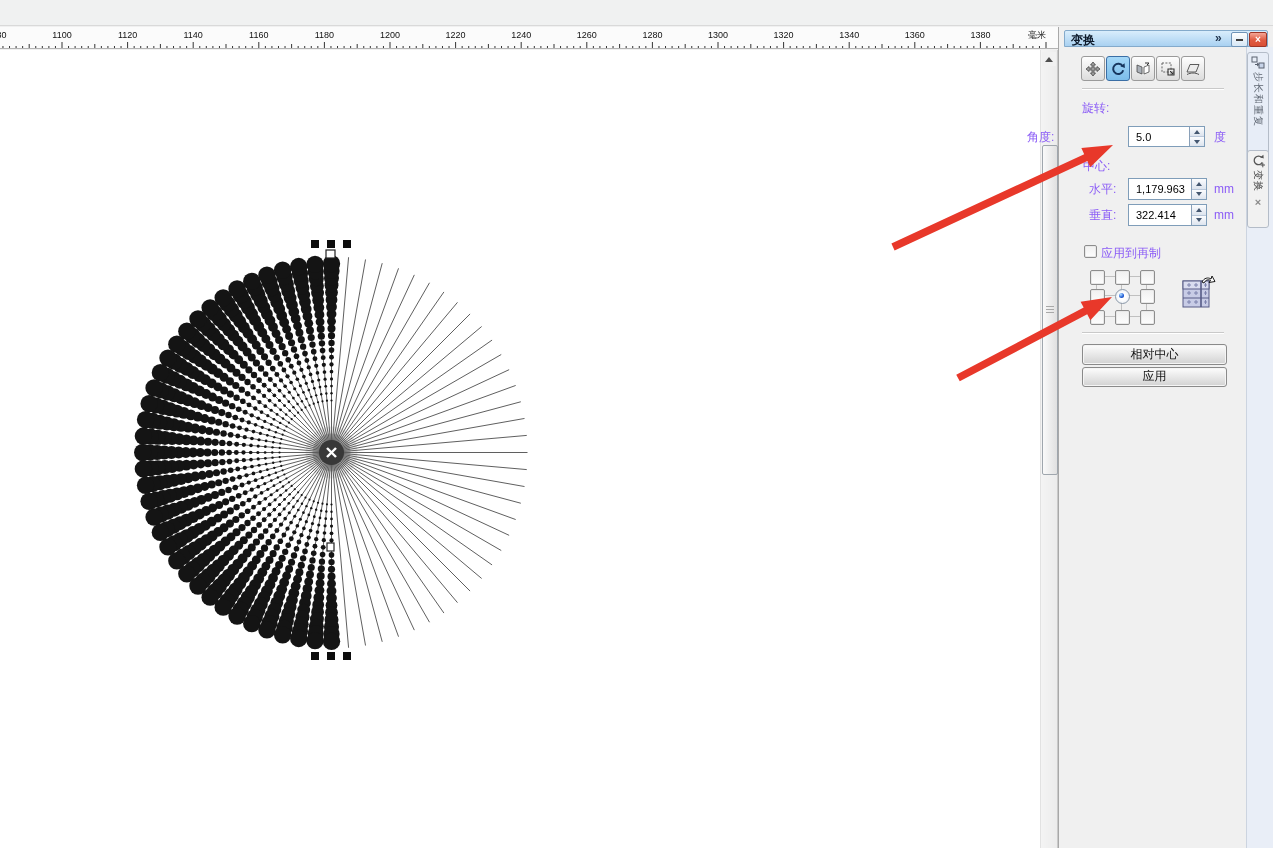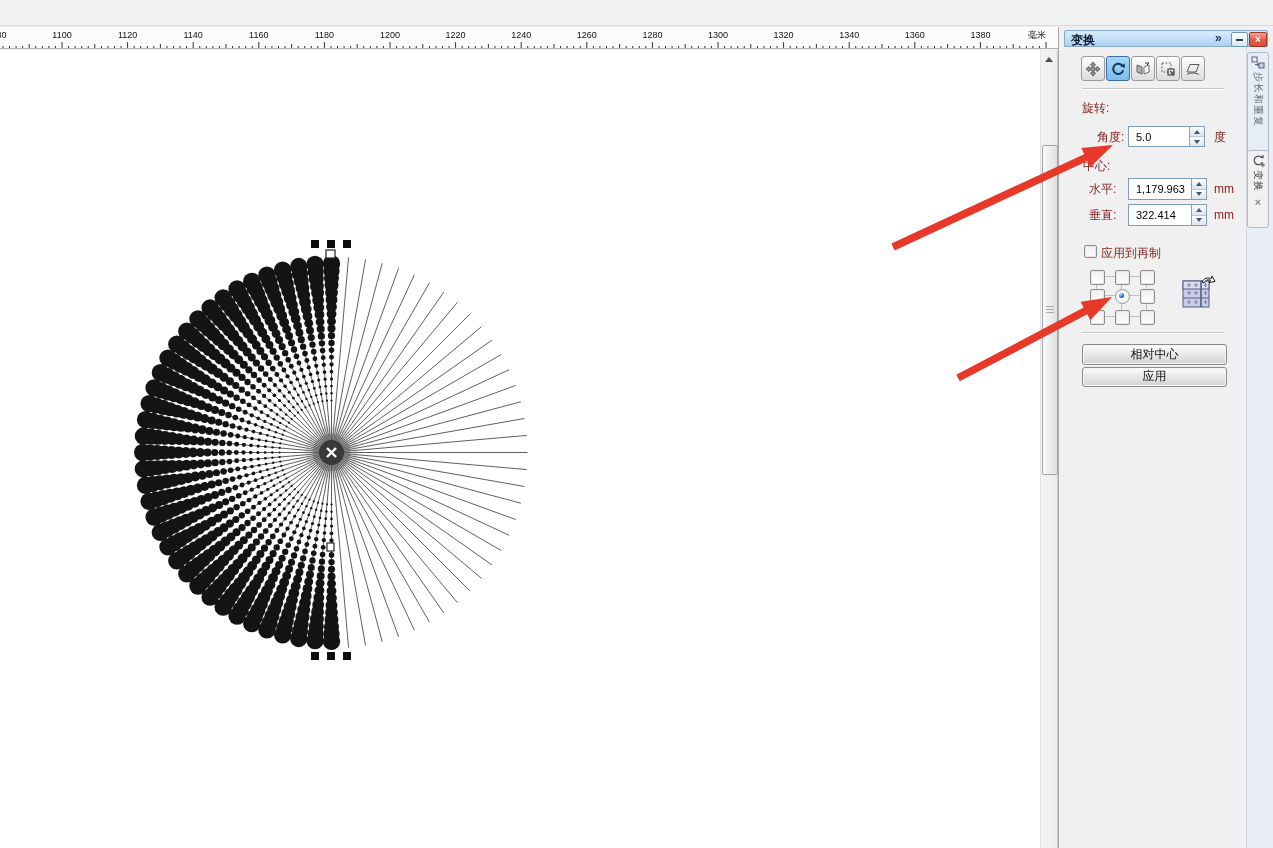--- a/index.html
+++ b/index.html
@@ -25,21 +25,21 @@
   #titlebar .ttl{position:absolute;left:6px;top:1px;font-weight:bold;font-size:12px;color:#0d1a2b;}
   #titlebar .chev{position:absolute;left:150px;top:0px;font-weight:bold;color:#22364f;cursor:pointer;}
   .winbtn{position:absolute;top:1px;width:15px;height:13px;border-radius:2px;display:flex;align-items:center;justify-content:center;}
   #btn-min{left:166px;background:linear-gradient(#fefefe,#d6e7f6);border:1px solid #6f94b8;}
   #btn-min i{width:7px;height:2px;background:#3c3c3c;}
   #btn-close{left:184px;width:16px;background:linear-gradient(#f4a696,#e05a41 55%,#d94f35);border:1px solid #9e3527;color:#fff;font-weight:bold;font-size:10px;line-height:11px;}
   
   .toolbtn{top:56px;width:24px;height:25px;border:1px solid #9a9a9a;border-radius:3px;background:linear-gradient(#fefefe,#dcdcdc);display:flex;align-items:center;justify-content:center;cursor:pointer;}
   .toolbtn.active{background:linear-gradient(#a5d8f8,#7cbdea);border:1px solid #3a6ea5;}
   .divider{height:2px;border-top:1px solid #c9c9c9;border-bottom:1px solid #ffffff;}
-  .lbl{position:absolute;font-size:12px;color:#7f1d1d;white-space:nowrap;}
+  .lbl{position:absolute;font-size:12px;color:#8b5cf6;white-space:nowrap;}
   .numbox{position:absolute;background:#fff;border:1px solid #7f9db9;}
   .numbox input{position:absolute;left:0;top:0;width:calc(100% - 16px);height:100%;border:0;outline:0;padding:0 0 0 7px;font-size:11px;font-family:"Liberation Sans","DejaVu Sans",sans-serif;background:transparent;}
   .spin{position:absolute;right:0;top:0;width:14px;height:100%;border-left:1px solid #8aa0b8;display:flex;flex-direction:column;}
   .spin .su,.spin .sd{flex:1;background:linear-gradient(#fbfcfe,#dde4ee);position:relative;cursor:pointer;}
   .spin .sd{border-top:1px solid #b9c7da;}
   .spin .su::after{content:"";position:absolute;left:50%;top:50%;transform:translate(-50%,-50%);border:3px solid transparent;border-top:0;border-bottom:4px solid #445770;}
   .spin .sd::after{content:"";position:absolute;left:50%;top:50%;transform:translate(-50%,-50%);border:3px solid transparent;border-bottom:0;border-top:4px solid #445770;}
   .cb{width:13px;height:13px;border:1px solid #8d8d8d;border-radius:2px;background:linear-gradient(#f0f0f0,#fdfdfd);box-shadow:inset 0 0 0 1px #e8e8e8;}
   .radio{width:13px;height:13px;border:1px solid #8b98a8;border-radius:50%;background:radial-gradient(#ffffff 40%,#dfe5ec);position:relative;}
   .radio i{position:absolute;left:3px;top:3px;width:5px;height:5px;border-radius:50%;background:radial-gradient(circle at 35% 30%,#9fd0ff 10%,#1f5bd6 60%,#123c8f);}
@@ -1120,21 +1120,21 @@
   <div class="abs toolbtn" style="left:1181px;">
     <svg width="16" height="16" viewBox="0 0 16 16">
       <path d="M5 3.5 H14 L11 11 H2 Z" fill="#ececec" stroke="#4a4a4a" stroke-width="0.9"></path>
       <path d="M2 13.5 C6 11.5 10 11.5 14 13.5" fill="none" stroke="#555" stroke-width="1"></path>
     </svg>
   </div>
 
   <div class="abs divider" style="left:1082px;top:88px;width:142px;"></div>
 
   <span class="lbl" style="left:1082px;top:100px;">旋转:</span>
-  <span class="lbl" style="left:1097px;top:129px;">角度:</span>
+  <span class="lbl" style="left:1027px;top:129px;">角度:</span>
   <div class="numbox" style="left:1128px;top:126px;width:75px;height:19px;">
     <input value="5.0" style="">
     <span class="spin">
         <span class="su"></span>
         <span class="sd"></span>
       </span>
   </div>
   <span class="lbl" style="left:1214px;top:129px;">度</span>
 
   <span class="lbl" style="left:1083px;top:158px;">中心:</span>

